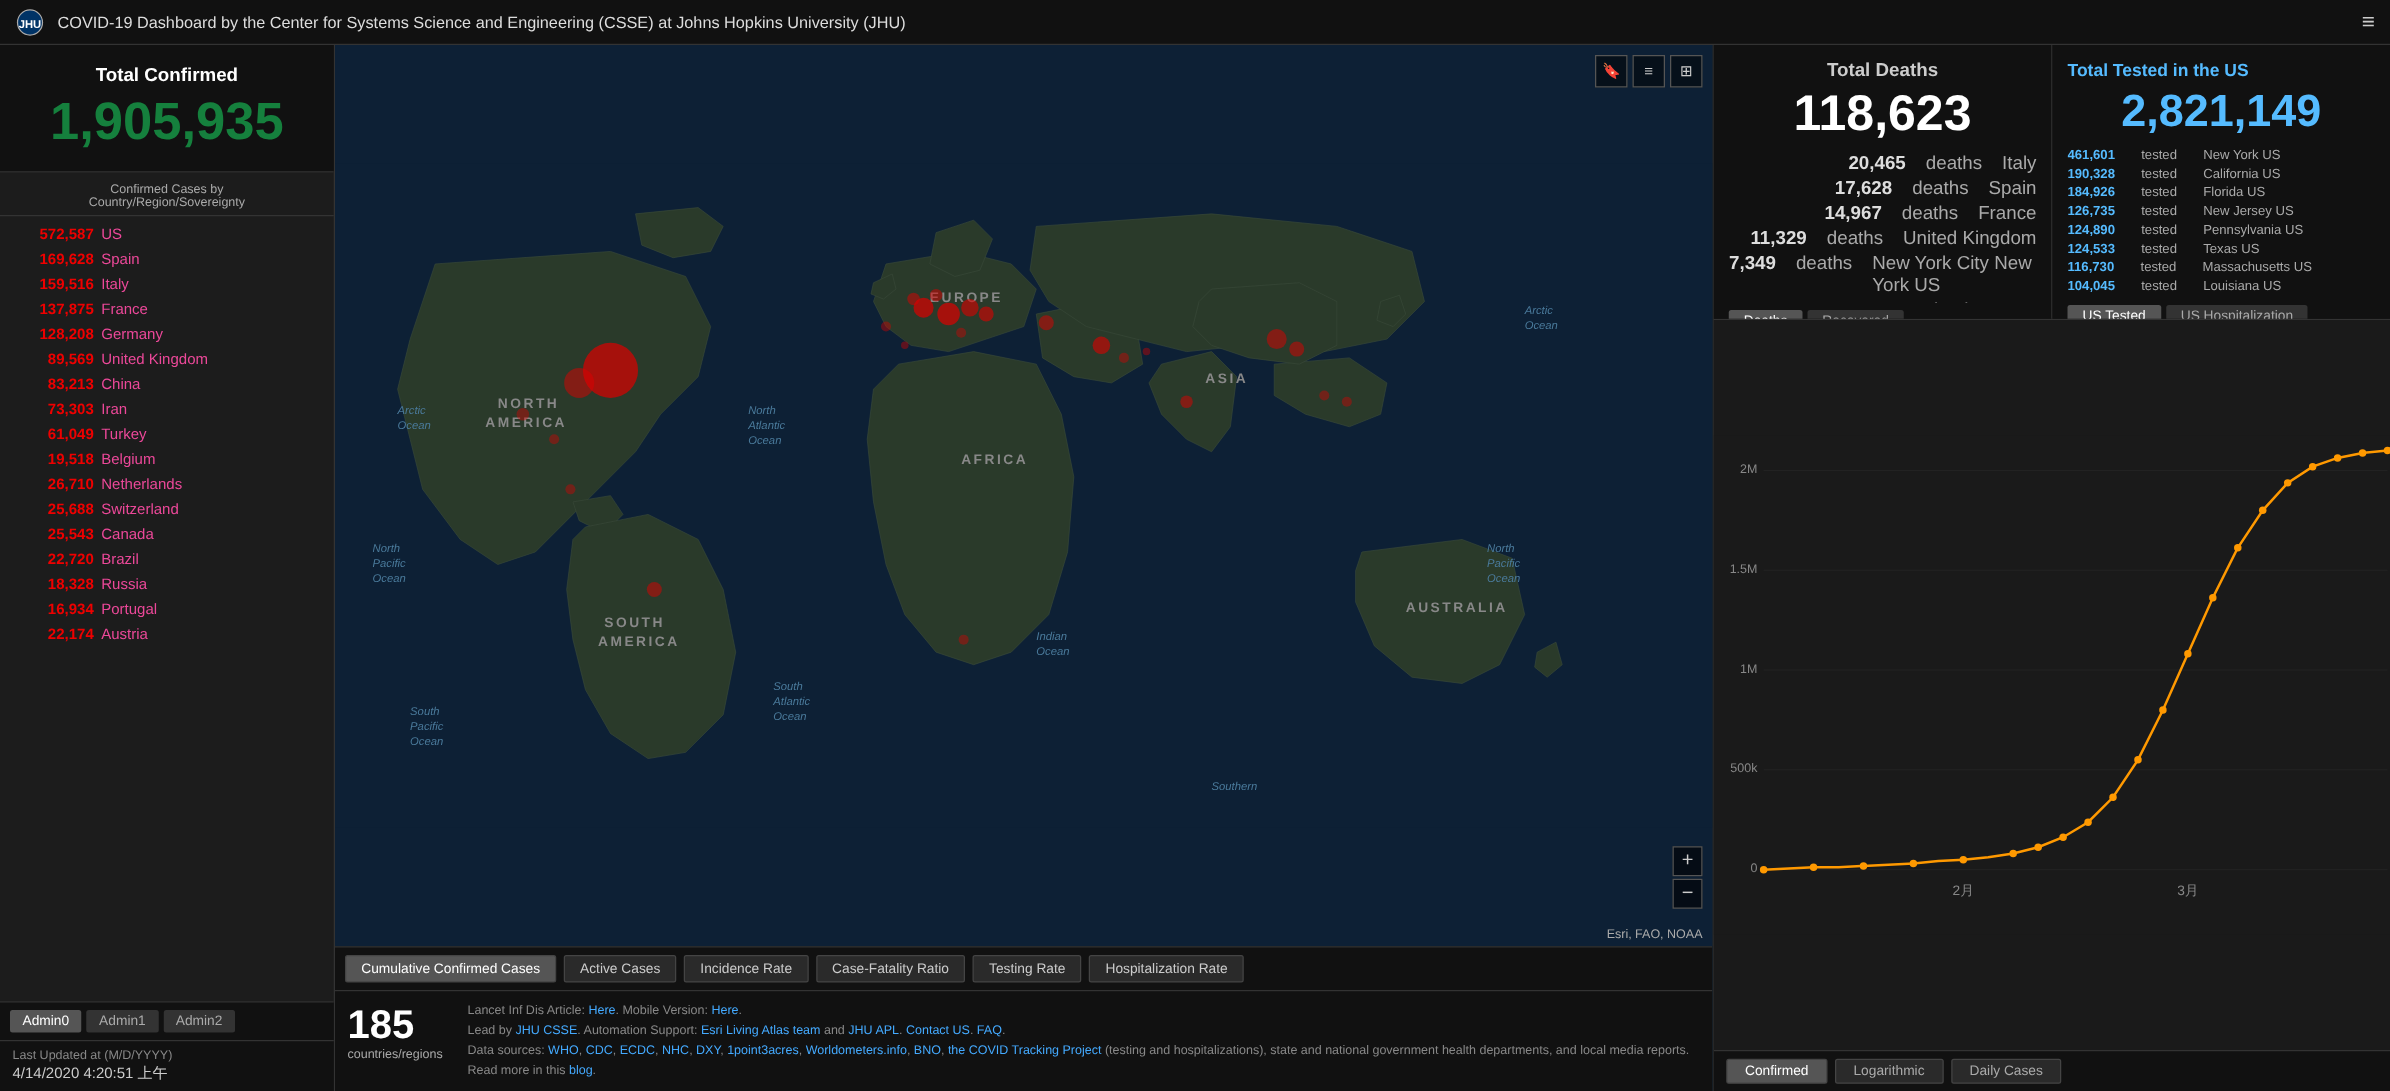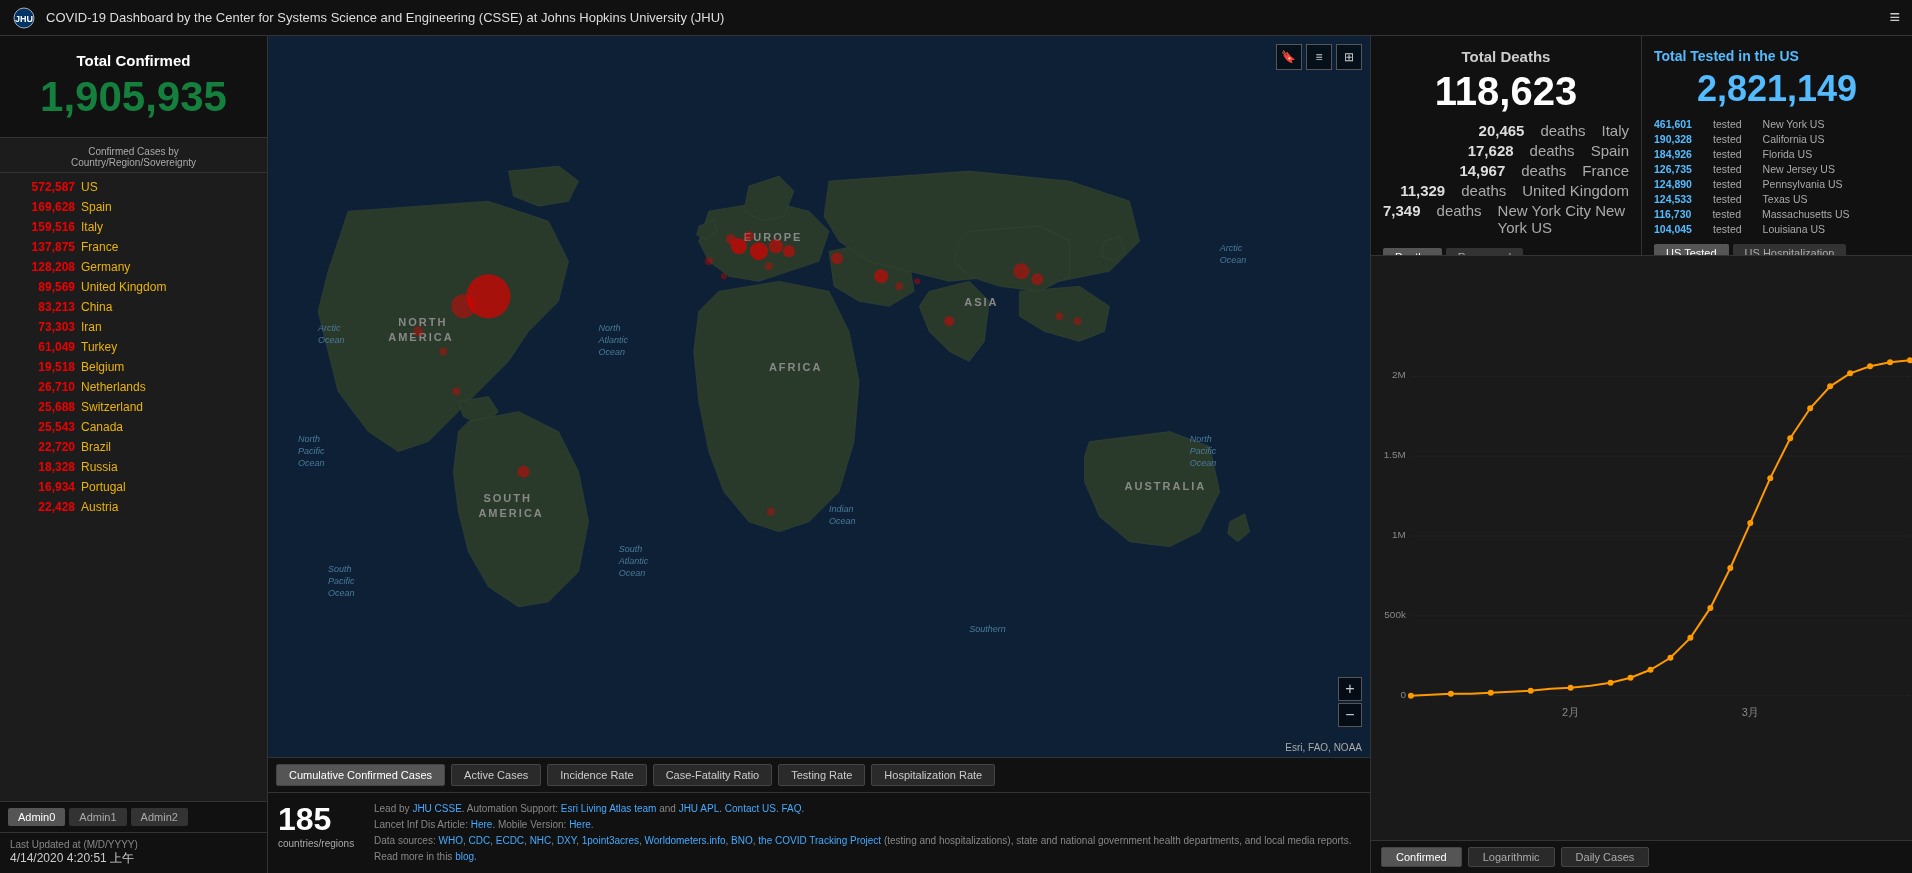--- a/index.html
+++ b/index.html
@@ -97,21 +97,21 @@
       font-size: 12px;
     }
     .country-count {
       color: #e00;
       font-weight: bold;
       min-width: 65px;
       text-align: right;
       margin-right: 6px;
     }
     .country-name {
-      color: #eab308;
+      color: #ec4899;
     }
     .admin-tabs {
       display: flex;
       gap: 4px;
       padding: 6px 8px;
       border-top: 1px solid #333;
       background: #111;
     }
     .admin-tab {
       background: #333;
@@ -517,21 +517,21 @@
         </div>
         <div class="country-item">
           <span class="country-count">18,328</span>
           <span class="country-name">Russia</span>
         </div>
         <div class="country-item">
           <span class="country-count">16,934</span>
           <span class="country-name">Portugal</span>
         </div>
         <div class="country-item">
-          <span class="country-count">22,428</span>
+          <span class="country-count">22,174</span>
           <span class="country-name">Austria</span>
         </div>
       </div>
     <div class="admin-tabs" id="admin-tabs">
         <button class="admin-tab active">Admin0</button>
         <button class="admin-tab">Admin1</button>
         <button class="admin-tab">Admin2</button>
       </div>
     <div class="last-updated">
       <div style="font-size:10px;color:#888;">Last Updated at (M/D/YYYY)</div>
@@ -670,22 +670,22 @@
         <button class="map-tab">Testing Rate</button>
         <button class="map-tab">Hospitalization Rate</button>
       </div>
 
     <div class="map-footer">
       <div class="countries-count">
         <div class="countries-num">185</div>
         <div class="countries-label">countries/regions</div>
       </div>
       <div class="footer-text">
+        <div>Lancet Inf Dis Article: <a>Here</a>. Mobile Version: <a>Here</a>.</div>
         <div>Lead by <a>JHU CSSE</a>. Automation Support: <a>Esri Living Atlas team</a> and <a>JHU APL</a>. <a>Contact US</a>. <a>FAQ</a>.</div>
-        <div>Lancet Inf Dis Article: <a>Here</a>. Mobile Version: <a>Here</a>.</div>
         <div>Data sources: <a>WHO</a>, <a>CDC</a>, <a>ECDC</a>, <a>NHC</a>, <a>DXY</a>, <a>1point3acres</a>, <a>Worldometers.info</a>, <a>BNO</a>, <a>the COVID Tracking Project</a> (testing and hospitalizations), state and national government health departments, and local media reports. Read more in this <a>blog</a>.</div>
       </div>
     </div>
   </div>
 
   <div class="right-panels">
     <div class="right-top">
 
       <div class="deaths-panel">
         <div class="deaths-title">Total Deaths</div>

